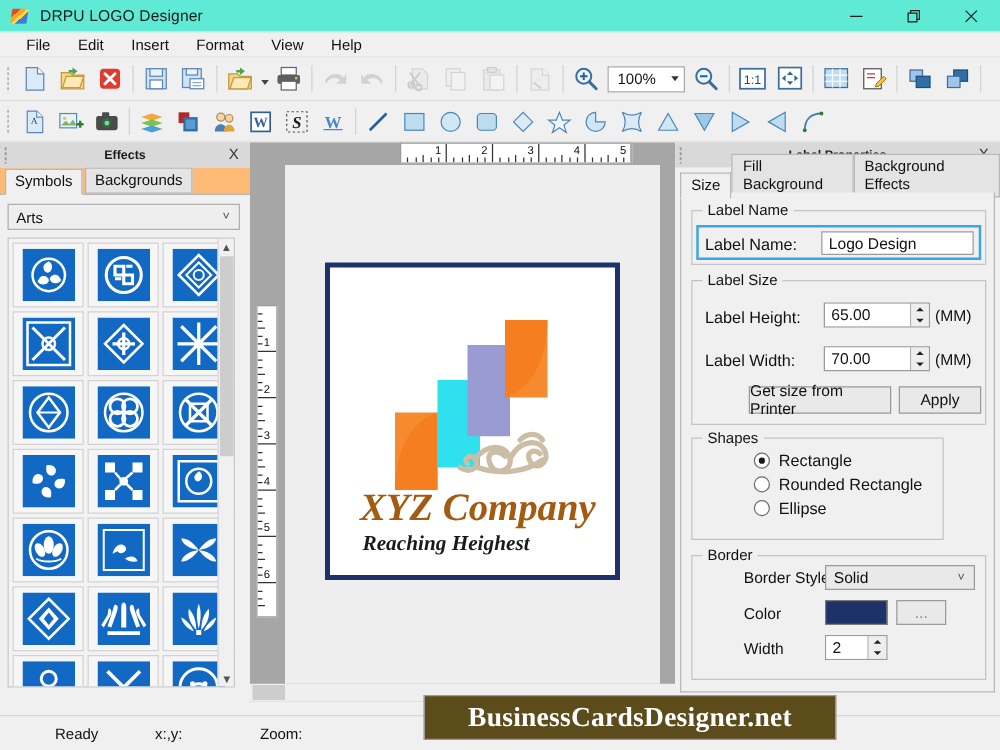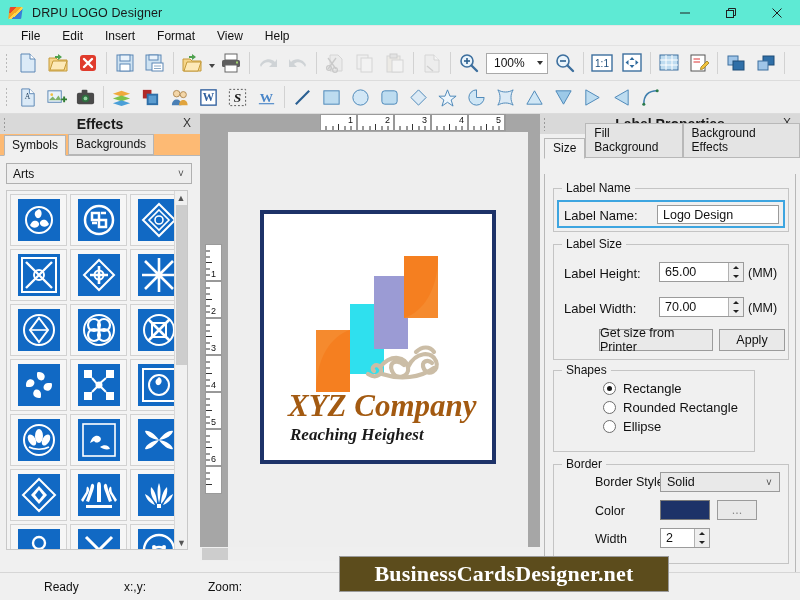--- a/index.html
+++ b/index.html
@@ -68,21 +68,21 @@
     border-right: 3px solid transparent; border-top: 4px solid #333; }
 
   
   .leftpanel { position: absolute; left: 0; top: 114px; width: 200px; height: 447px;
     background: #f0f0f0; }
   .panel-head { position: relative; height: 20px; background: #d9d9d9;
     display: flex; align-items: center; justify-content: center; }
   .panel-head .pgrip { position: absolute; left: 3px; top: 3px; width: 5px; height: 14px;
     background-image: radial-gradient(#9a9a9a 40%, transparent 41%);
     background-size: 3px 4px; background-repeat: repeat-y; }
-  .panel-title { font-size: 14px; font-weight: bold; color: #1a1a1a; }
+  .panel-title { font-size: 10px; font-weight: bold; color: #1a1a1a; }
   .panel-x { position: absolute; right: 9px; top: 2px; font-size: 12px; color: #333; }
   .tabrow { display: flex; align-items: flex-end; height: 22px; padding-left: 4px;
     background: #fdba74; border-bottom: 1px solid #b6b6b6; }
   .ptab { font-size: 12px; color: #111; padding: 2px 7px 3px; border: 1px solid #b6b6b6;
     background: #e4e4e4; margin-right: 2px; }
   .ptab.active { background: #f0f0f0; border-bottom-color: #f0f0f0; position: relative; top: 1px; }
   .combo { margin: 7px 8px 0 6px; height: 21px; background: #eeeeee;
     border: 1px solid #b0b0b0; display: flex; align-items: center; }
   .combo .cv { flex: 1; font-size: 12px; color: #111; padding-left: 6px; }
   .combo .cc { width: 20px; display: flex; align-items: center; justify-content: center;
@@ -115,21 +115,21 @@
     background: #ffffff; border: 4px solid #1d3268; }
   .logo-svg { position: absolute; left: 0; top: 0; }
   .hscroll { position: absolute; left: 0; bottom: 0; width: 340px; height: 14px;
     background: #efefef; }
   .hscroll .hthumb { position: absolute; left: 2px; top: 1px; width: 26px; height: 12px;
     background: #cdcdcd; }
 
   
   .rightpanel { position: absolute; left: 540px; top: 114px; width: 260px; height: 447px;
     background: #f0f0f0; }
-  .rp-body { position: absolute; left: 4px; top: 60px; width: 252px; height: 400px;
+  .rp-body { position: absolute; left: 4px; top: 40px; width: 252px; height: 400px;
     background: #f0f0f0; border: 1px solid #b8b8b8; border-top: none; }
   .rtabrow { position: absolute; left: 4px; top: 22px; height: 22px; display: flex;
     align-items: flex-end; }
   .rtab { font-size: 12px; color: #111; padding: 2px 8px 3px; border: 1px solid #b8b8b8;
     background: #e4e4e4; }
   .rtab.active { background: #f0f0f0; border-bottom-color: #f0f0f0;
     position: relative; top: 1px; z-index: 2; }
   .group { position: absolute; border: 1px solid #c4c4c4; background: transparent; }
   .group > .glabel { position: absolute; left: 8px; top: -8px; background: #f0f0f0;
     padding: 0 4px; font-size: 12px; color: #111; }

